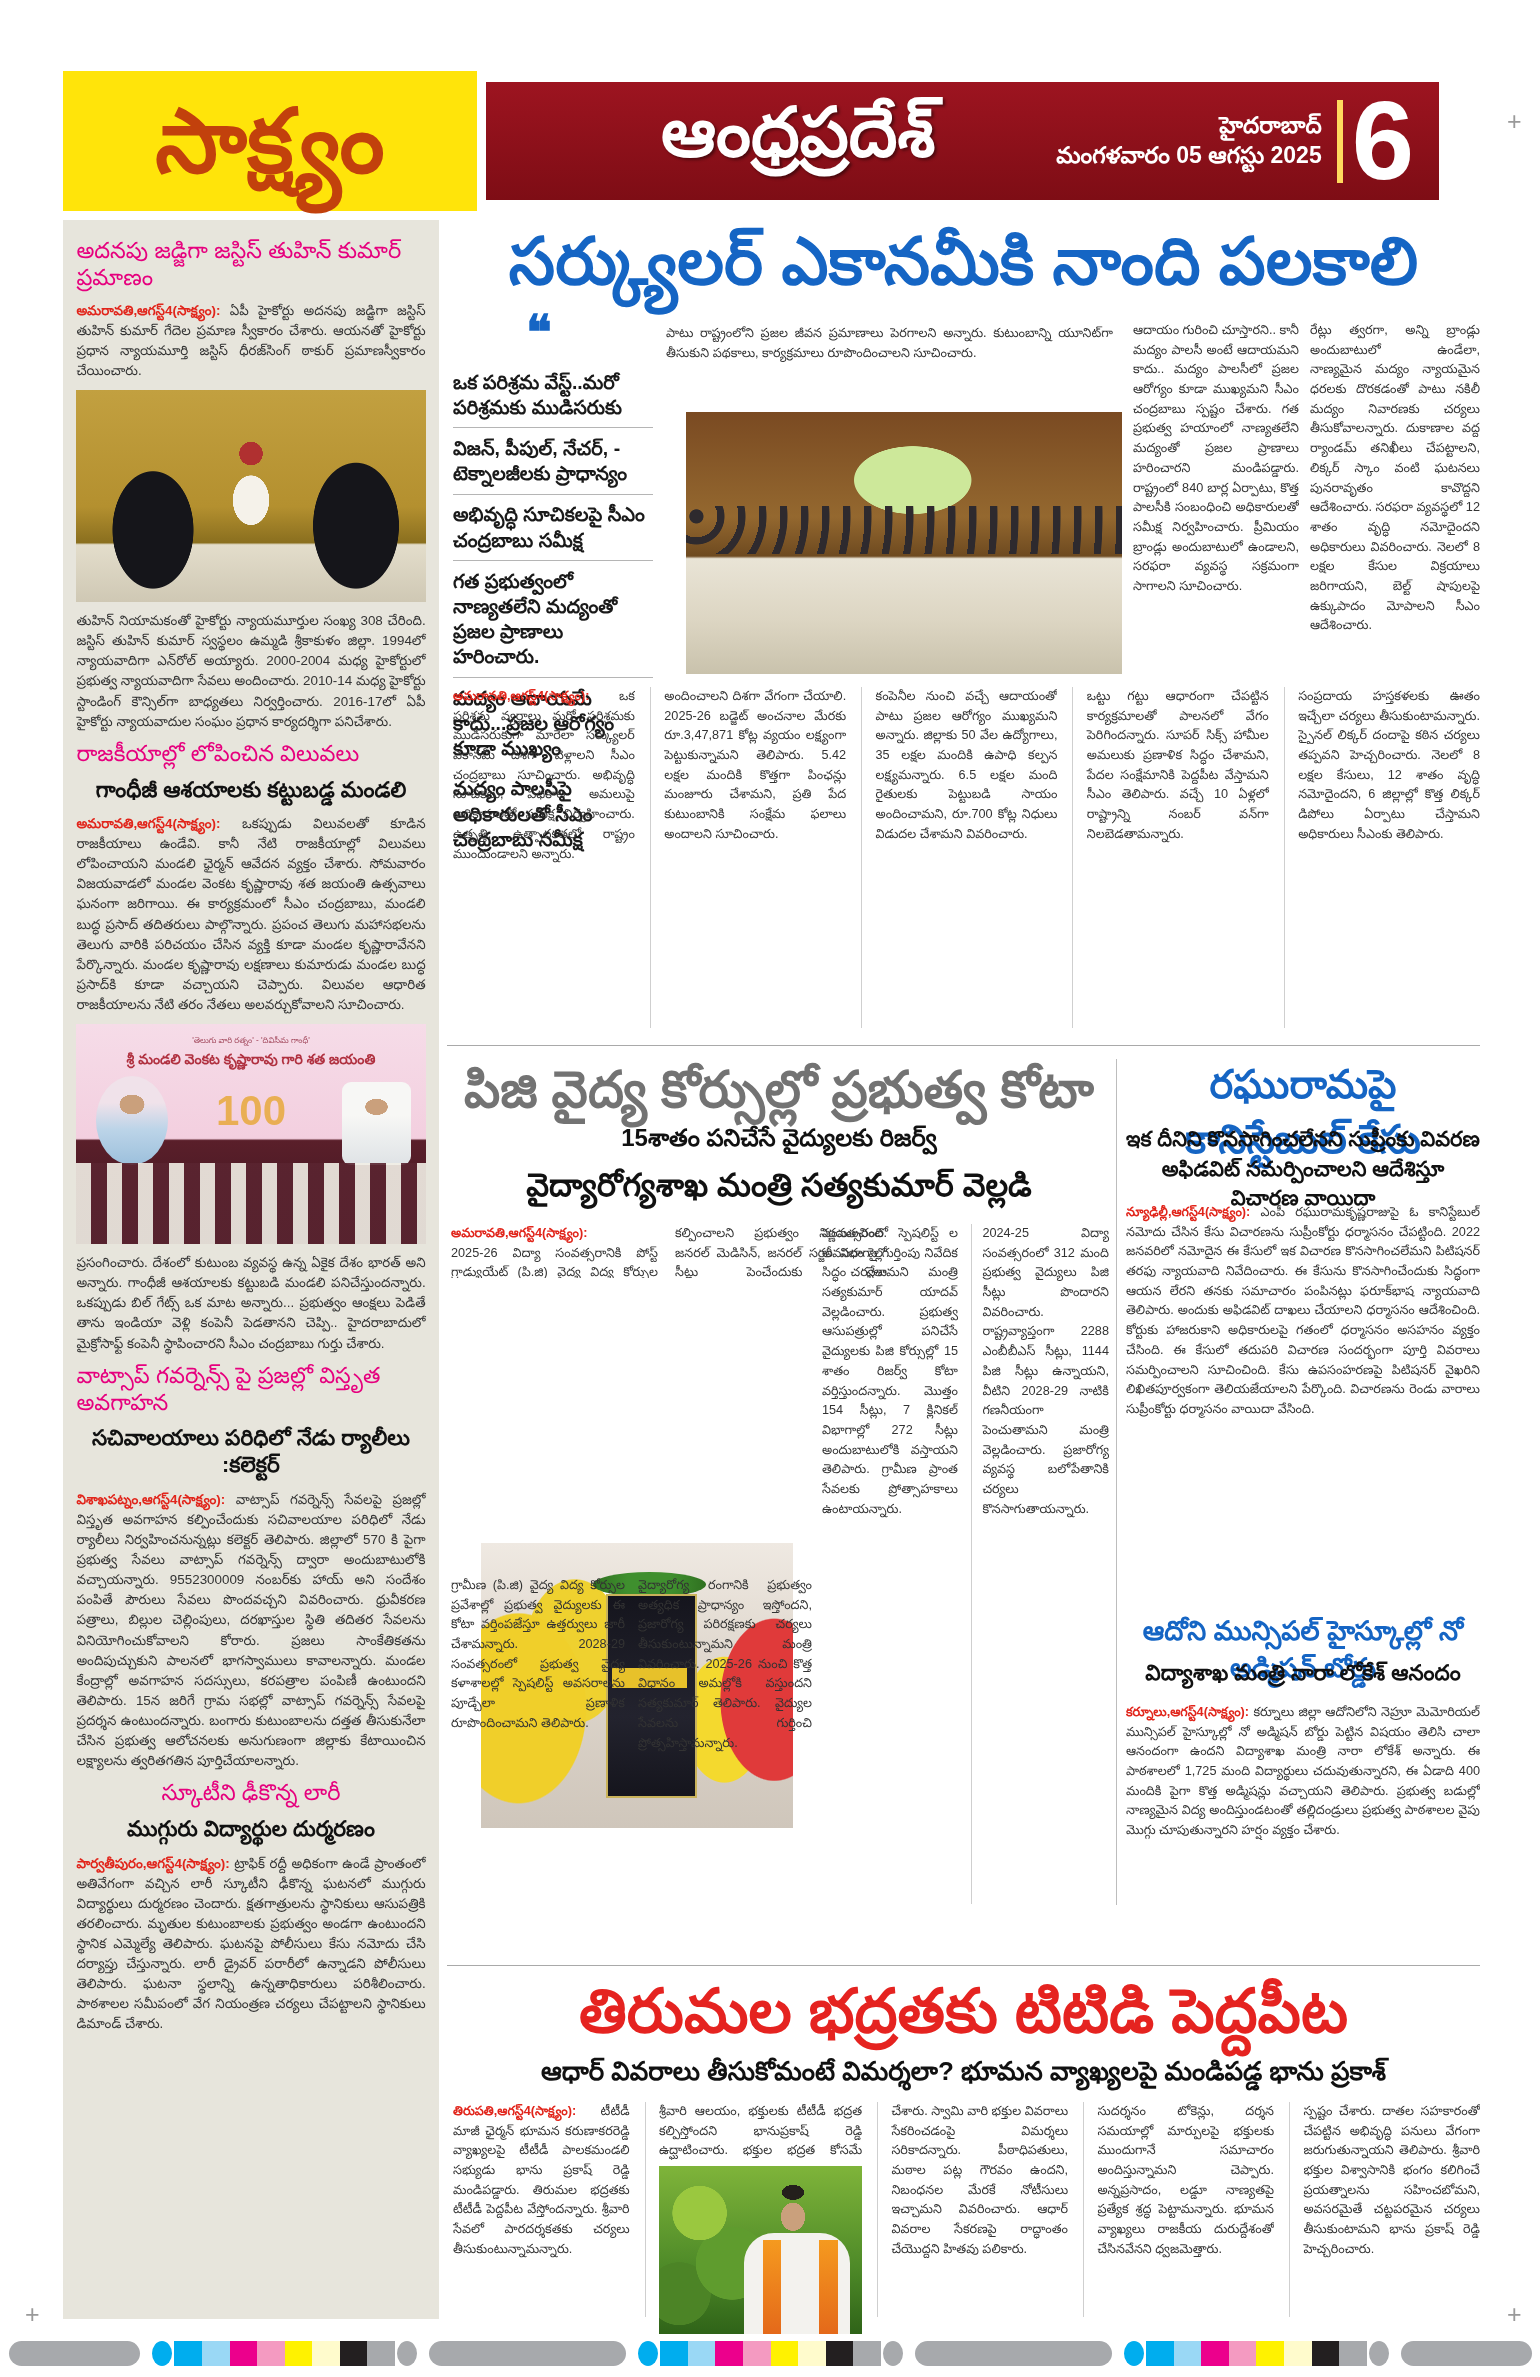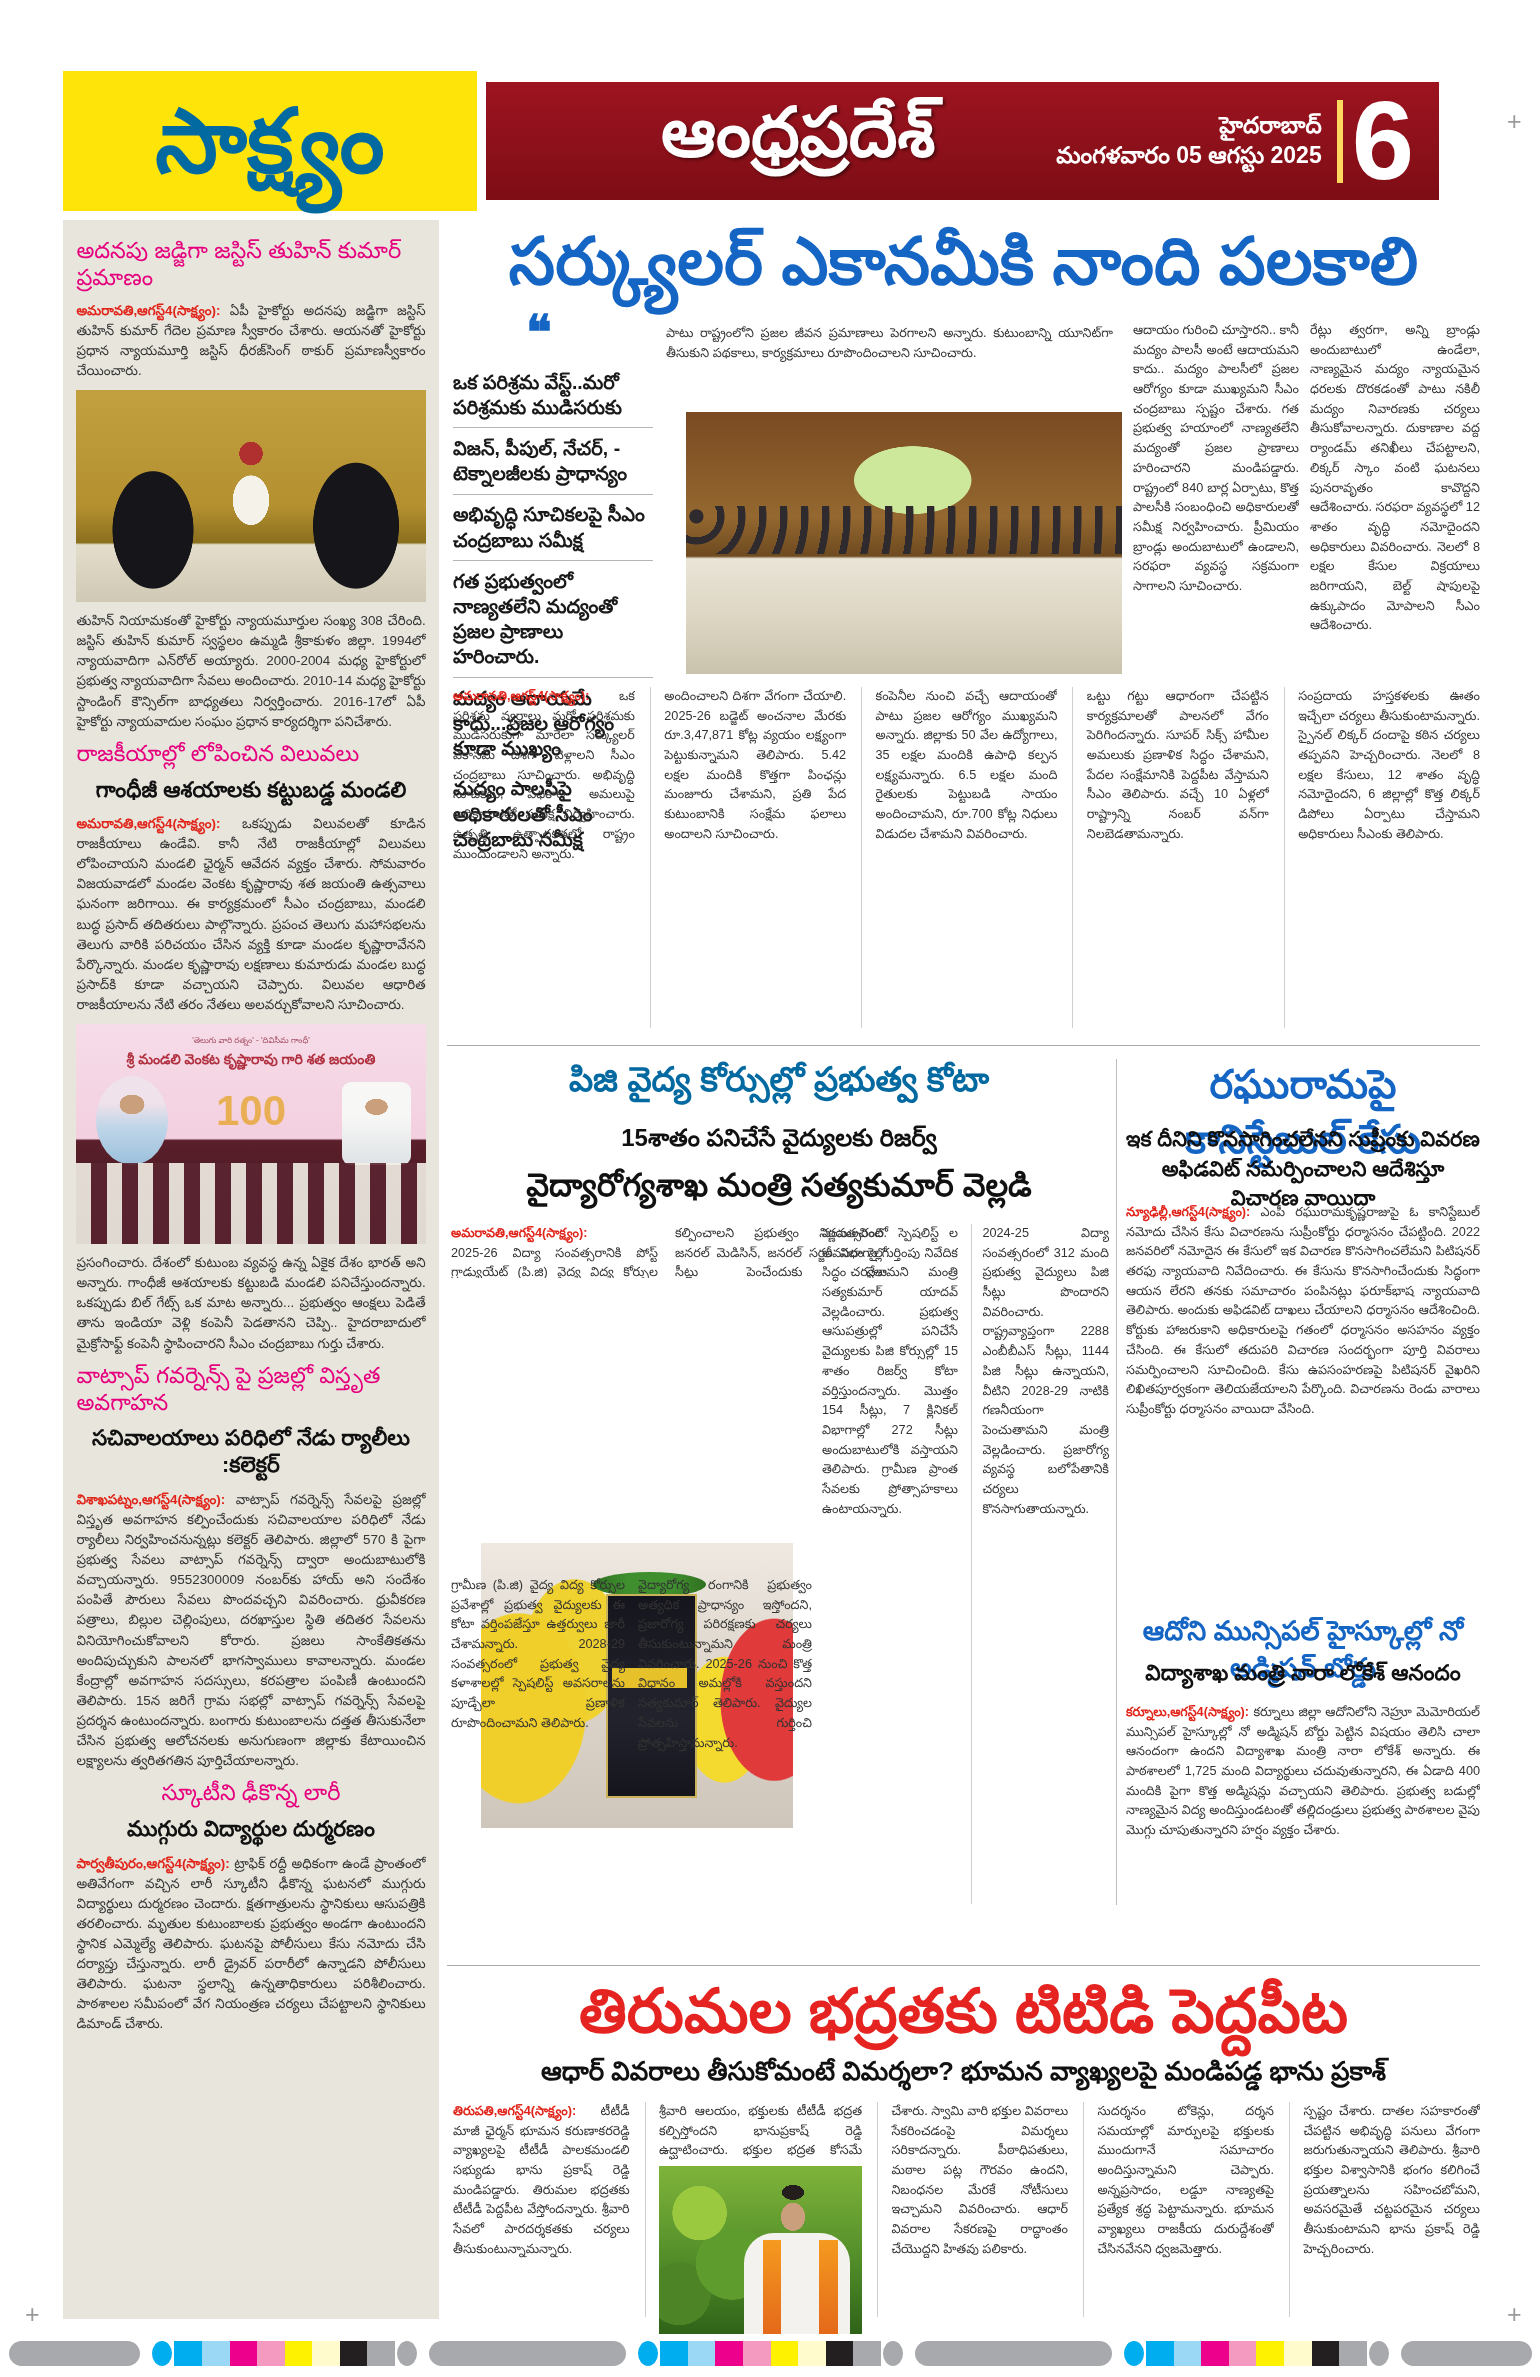--- a/index.html
+++ b/index.html
@@ -2,35 +2,35 @@
 <html style="font-size:12px"><head>
 <meta charset="utf-8">
 <style>
   html,body{margin:0;padding:0;background:#fff;}
   #page{position:relative;width:1541px;height:2377px;background:#ffffff;
         font-family:"Liberation Sans", sans-serif;color:#333;overflow:hidden;}
   .abs{position:absolute;}
   
   .logo-box{left:63px;top:71px;width:414px;height:140px;background:#ffe40a;
             display:flex;align-items:center;justify-content:center;}
-  .logo-text{color:#0369a1;font-size:89px;font-weight:bold;line-height:1;}
+  .logo-text{color:#c2410c;font-size:89px;font-weight:bold;line-height:1;}
   .region-bar{left:486px;top:82px;width:953px;height:118px;
               background:linear-gradient(180deg,#9d1420,#7e0d15);
               display:flex;align-items:center;}
   .region-title{color:#ffffff;font-size:69px;font-weight:bold;margin-left:175px;
                 text-shadow:2.2px 2.2px 3px rgba(0,0,0,.45);white-space:nowrap;}
   .mast-date{margin-left:auto;text-align:right;color:#fff;font-size:23px;
              line-height:1.3;margin-right:15px;font-weight:bold;}
   .mast-sep{width:6px;height:83px;background:#ffd95e;margin-right:9px;}
   .page-num{color:#fff;font-size:112px;font-weight:bold;margin-right:25px;line-height:1;}
   
   .main-head{left:447px;top:225px;width:1033px;text-align:center;color:#1565c4;
              font-size:66px;font-weight:bold;line-height:1.1;}
-  .green-head{left:447px;top:1060px;width:664px;text-align:center;color:#0369a1;
-              font-size:34px;font-weight:bold;}
+  .green-head{left:447px;top:1060px;width:664px;text-align:center;color:#737373;
+              font-size:51px;font-weight:bold;}
   .black-sub{color:#111;font-weight:bold;text-align:center;}
   .red-head{left:447px;top:1976px;width:1033px;text-align:center;color:#e52320;
             font-size:61px;font-weight:bold;}
   .blue-head-s{color:#1565c4;font-weight:bold;text-align:center;}
   
   .col{font-size:12.7px;line-height:1.55;text-align:justify;color:#333;overflow:hidden;}
   .dl{color:#e1251b;font-weight:bold;}
   .bullet-item{font-size:19.4px;font-weight:bold;color:#1a1a1a;line-height:1.3;
                padding:7.5px 0;border-bottom:0.7px solid #b5b5b5;}
   .bullet-item:nth-last-child(-n+2){border-bottom:none;}

